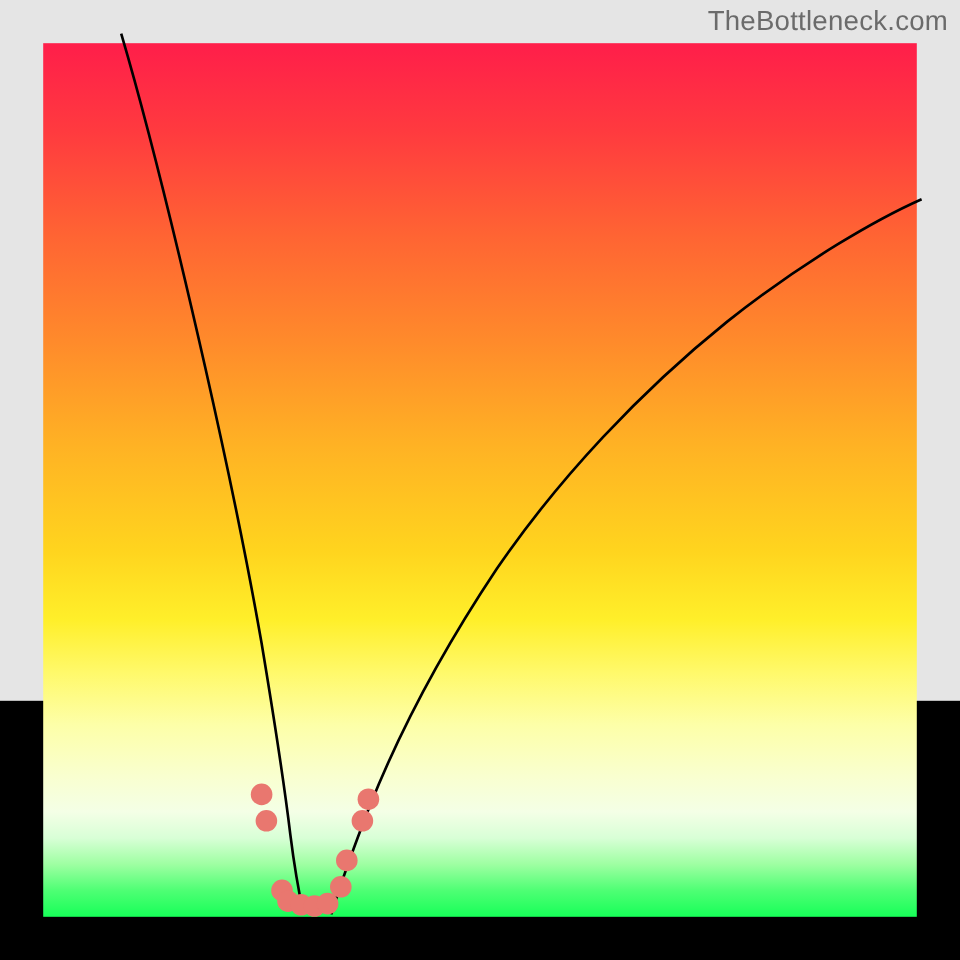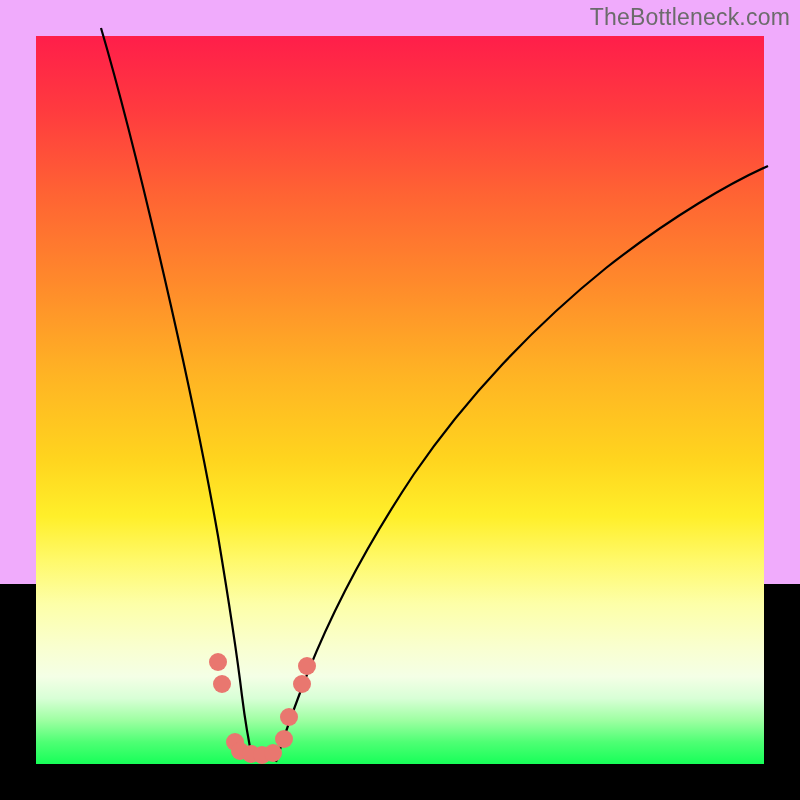--- a/index.html
+++ b/index.html
@@ -10,21 +10,21 @@
     background: #000;
     overflow: hidden;
     font-family: Arial, Helvetica, sans-serif;
   }
   .frame {
     position: absolute;
     left: 0;
     top: 0;
     width: 800px;
     height: 584px;
-    background: #f0abfc;
+    background: #e5e5e5;
   }
   .plot-area {
     position: absolute;
     left: 36px;
     top: 36px;
     width: 728px;
     height: 728px;
     
     background: linear-gradient(
       to bottom,

